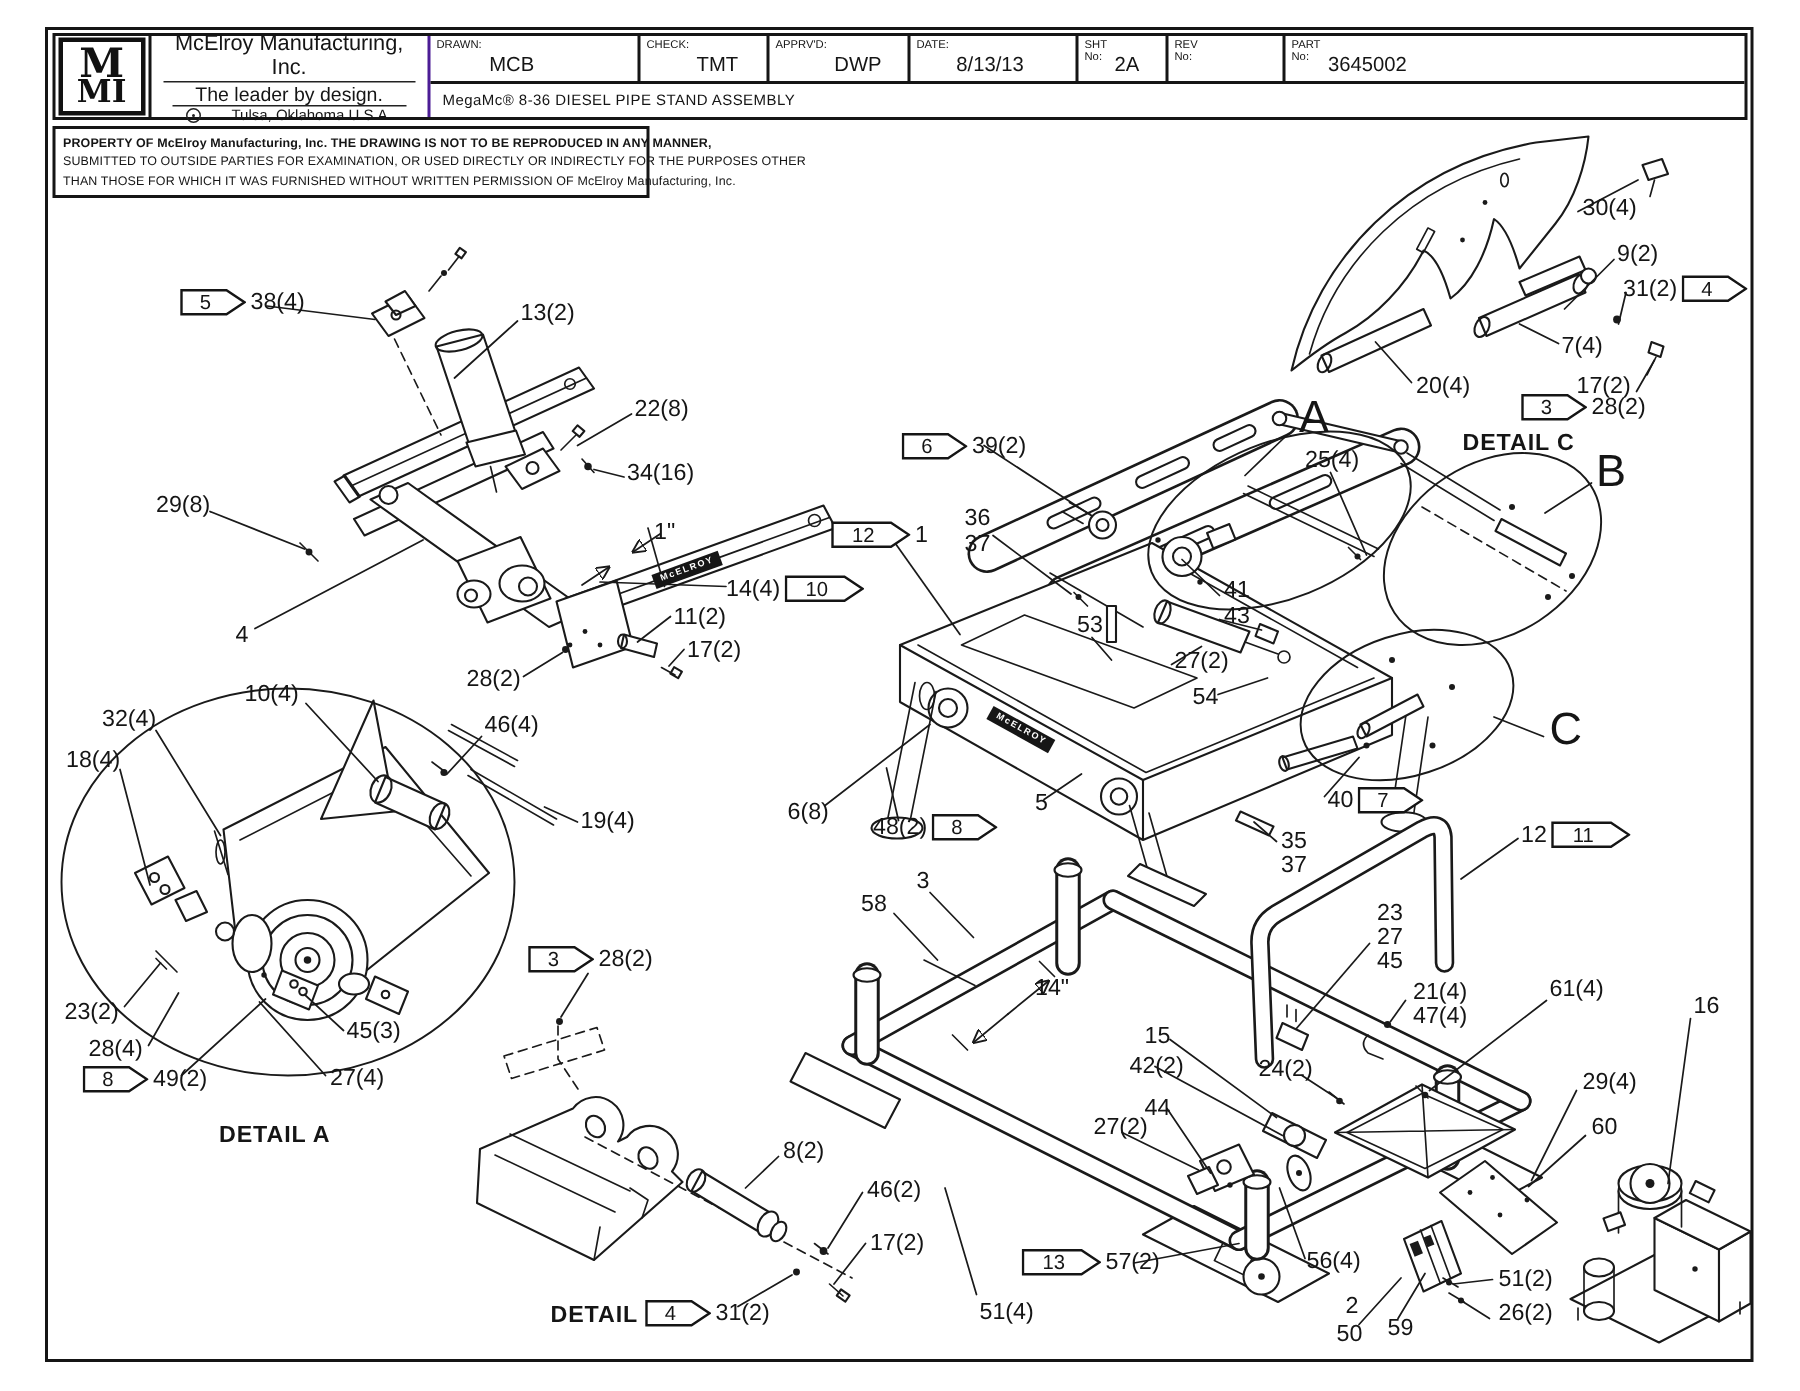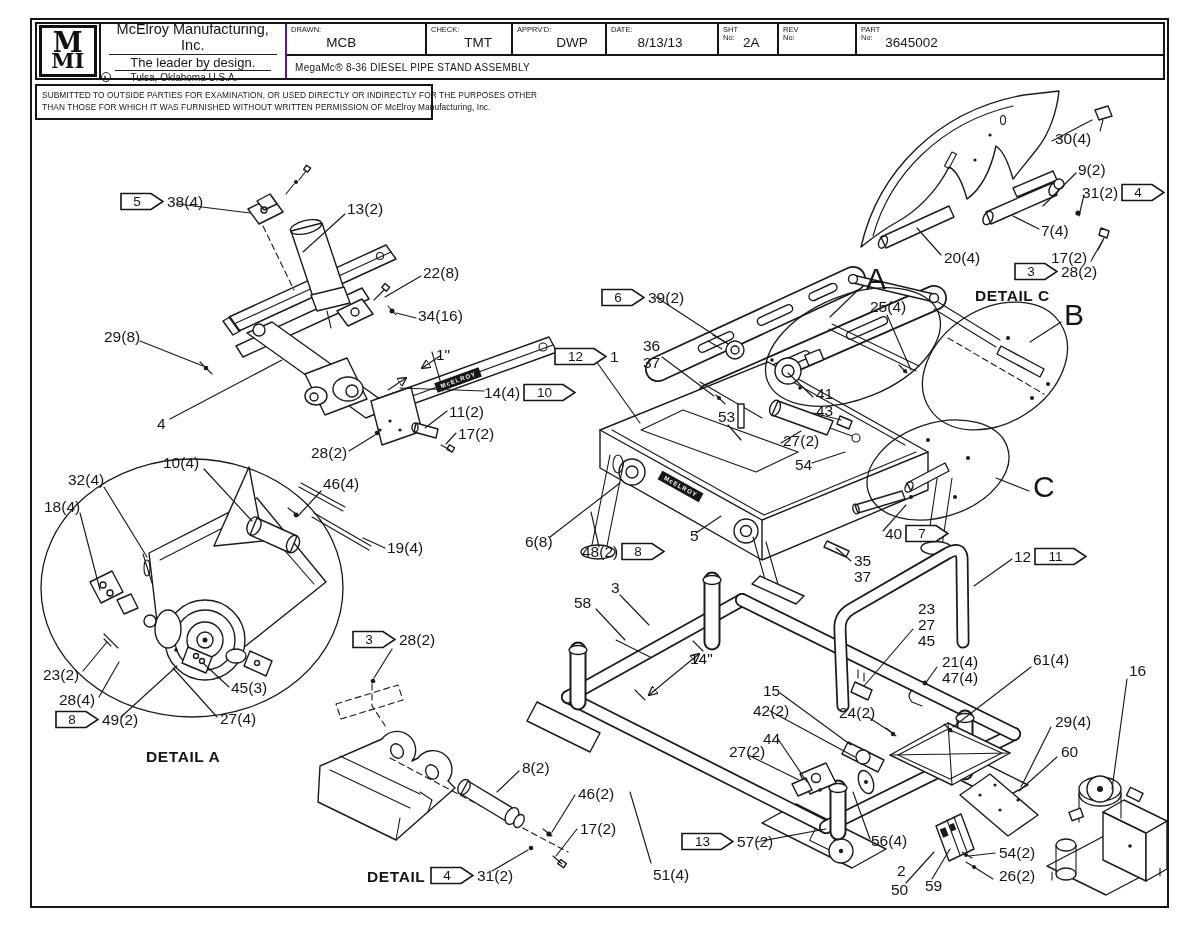--- a/index.html
+++ b/index.html
@@ -22,21 +22,21 @@
   .art .hoop-o{stroke-width:13;} .art .hoop-i{stroke:#fff;stroke-width:9.5;}
 
   
   .title-block{position:absolute;left:35px;top:22px;width:1130px;height:58px;border:2px solid #151515;display:flex;background:#fff;box-sizing:border-box;}
   .tb-logo{width:70px;border-right:2px solid #151515;display:flex;flex-direction:column;align-items:center;justify-content:center;box-sizing:border-box;}
   .logo-box{width:52px;height:46px;border:3px solid #111;display:flex;flex-direction:column;align-items:center;justify-content:center;font-family:"DejaVu Serif",serif;font-weight:bold;color:#111;line-height:0.8;}
   .logo-top{font-size:27px;} .logo-bottom{font-size:21px;letter-spacing:0px;}
   .tb-company{width:206px;border-right:2px solid #4c1d95;display:flex;flex-direction:column;justify-content:center;box-sizing:border-box;text-align:center;}
   .co-name{font-size:14.5px;padding:1px 6px;border-bottom:1.5px solid #222;margin:0 8px;}
   .co-tag{font-size:13px;padding:0 6px;border-bottom:1.5px solid #222;margin:0 14px;}
-  .co-loc{font-size:10px;padding-top:1px;display:flex;align-items:center;gap:20px;}
+  .co-loc{font-size:10px;padding-top:1px;display:flex;align-items:center;justify-content:center;gap:20px;}
   .circle-icon{display:inline-block;width:8px;height:8px;border:1px solid #222;border-radius:50%;position:relative;}
   .circle-icon::after{content:"";position:absolute;left:2.5px;top:2.5px;width:2px;height:2px;background:#222;border-radius:50%;}
   .tb-right{flex:1;display:flex;flex-direction:column;box-sizing:border-box;}
   .tb-fields{height:30px;display:flex;box-sizing:border-box;}
   .tb-field{border-right:2px solid #151515;box-sizing:border-box;display:flex;padding:2px 0 0 4px;gap:5px;}
   .tb-field:last-child{border-right:none;}
   .fl{font-size:7.5px;line-height:8px;white-space:pre-line;}
   .fv{font-size:13.5px;align-self:center;margin-top:4px;}
   .tb-title{border-top:2px solid #151515;flex:1;display:flex;align-items:center;padding-left:8px;font-size:10px;letter-spacing:0.3px;}
 
@@ -723,21 +723,21 @@
             <path d="M1,1.5 H40 L52,9.5 L40,17.5 H1 Z" fill="#fff" stroke="#151515" stroke-width="1.6"></path>
             <text x="21.5" y="14" text-anchor="middle" font-size="13.5" font-family="Liberation Sans, sans-serif" fill="#151515" stroke="none">13</text>
           </svg>
         </span>
         <span>57(2)</span>
       </div>
       <div class="callout" style="left: 871px; top: 832px;">
         <span>56(4)</span>
       </div>
       <div class="callout" style="left: 999px; top: 844px;">
-        <span>54(2)</span>
+        <span>51(2)</span>
       </div>
       <div class="callout" style="left: 999px; top: 867px;">
         <span>26(2)</span>
       </div>
       <div class="callout" style="left: 897px; top: 862px;">
         <span>2</span>
       </div>
       <div class="callout" style="left: 891px; top: 881px;">
         <span>50</span>
       </div>
@@ -798,16 +798,17 @@
             <span class="fl">PART
 No:</span>
             <span class="fv">3645002</span>
           </div>
         </div>
       <div class="tb-title">MegaMc® 8-36  DIESEL PIPE STAND ASSEMBLY</div>
     </div>
   </div>
 
   <div class="note-block" id="note-block">
+      <div class="note-line b">PROPERTY OF McElroy Manufacturing, Inc. THE DRAWING IS NOT TO BE REPRODUCED IN ANY MANNER,</div>
       <div class="note-line">SUBMITTED TO OUTSIDE PARTIES FOR EXAMINATION, OR USED DIRECTLY OR INDIRECTLY FOR THE PURPOSES OTHER</div>
       <div class="note-line">THAN THOSE FOR WHICH IT WAS FURNISHED WITHOUT WRITTEN PERMISSION OF McElroy Manufacturing, Inc.</div>
     </div>
 </div>
 
 </body></html>

